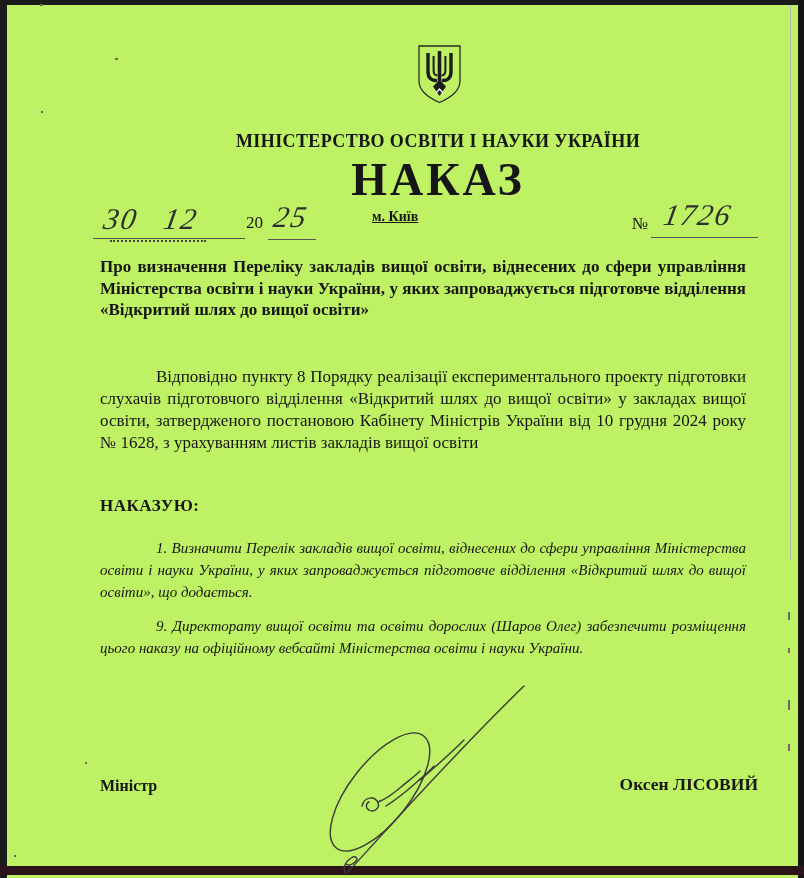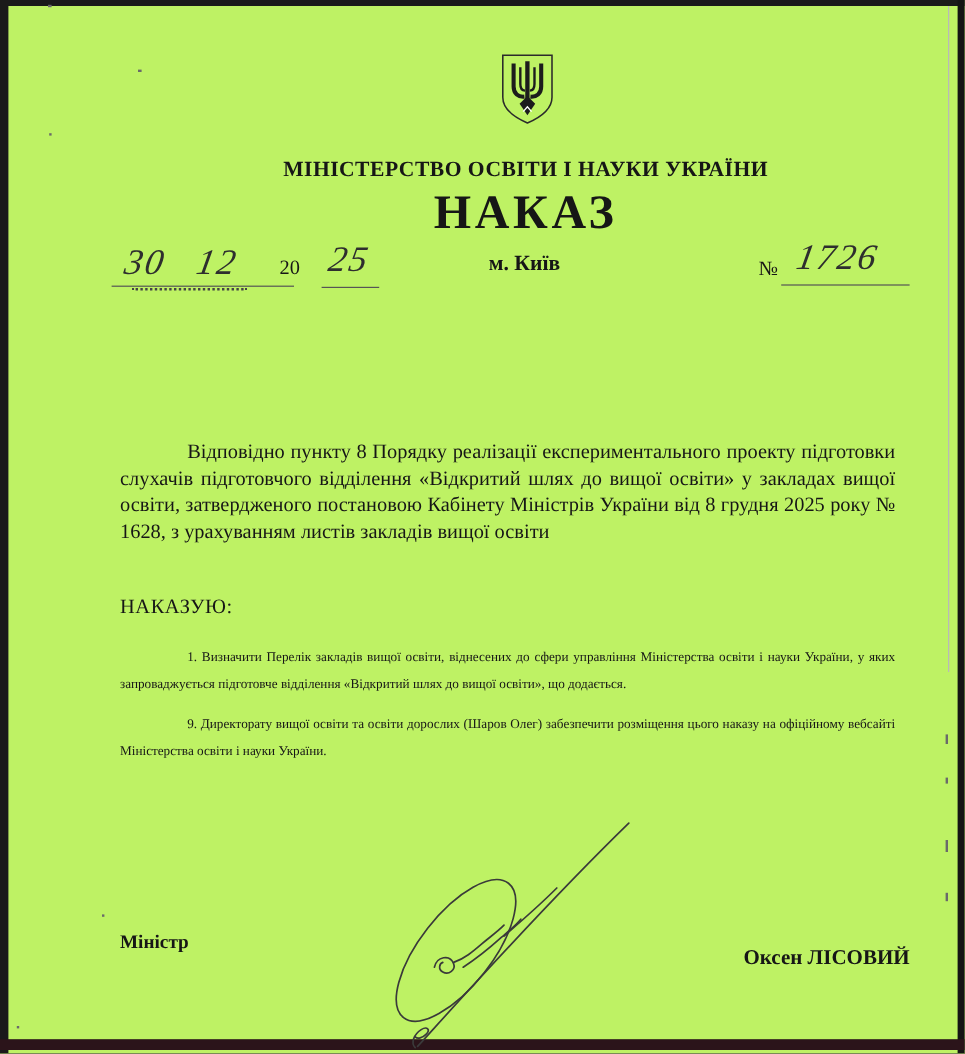--- a/index.html
+++ b/index.html
@@ -18,61 +18,61 @@
   .edge-right{right:0;top:0;width:6px;height:878px;background:#141414;}
   .edge-bottom{left:0;top:866px;width:804px;height:9px;background:#2b141a;}
   .edge-grayline{left:790px;top:5px;width:1px;height:555px;background:#b9b9b9;}
 
   .speck{position:absolute;background:#6a6a6a;}
 
   .emblem{position:absolute;left:416px;top:44px;width:47px;height:61px;}
 
   .hdr{position:absolute;left:72px;width:732px;text-align:center;}
   .ministry{top:131px;font-size:18px;font-weight:700;letter-spacing:0.4px;}
-  .doc-title{top:153px;font-size:40px;font-weight:700;letter-spacing:3px;}
+  .doc-title{top:153px;font-size:46px;font-weight:700;letter-spacing:3px;}
 
   .dateline{position:absolute;left:0;top:0;width:804px;height:0;}
   .hand{
     font-style:italic;font-weight:400;
     font-size:30px;letter-spacing:2px;
     transform:skewX(-10deg);display:inline-block;
     color:#2e2e2e;white-space:nowrap;
   }
   .hw-daymonth{position:absolute;left:104px;top:202px;}
   .hw-daymonth .gap{display:inline-block;width:26px;}
-  .printed-20{position:absolute;left:233px;top:213px;font-size:17px;}
+  .printed-20{position:absolute;left:246px;top:213px;font-size:17px;}
   .hw-year{position:absolute;left:274px;top:200px;}
-  .city{position:absolute;left:372px;top:209px;width:130px;text-align:center;font-size:18px;font-weight:700;}
+  .city{position:absolute;left:372px;top:209px;width:130px;text-align:left;font-size:14px;font-weight:700;text-decoration:underline;}
   .num-label{position:absolute;left:632px;top:214px;font-size:17px;}
   .hw-number{position:absolute;left:664px;top:198px;}
   .u-line{position:absolute;height:0;border-bottom:1.6px solid #555;}
   .u1{left:93px;top:238px;width:152px;}
   .u1-dots{left:110px;top:240px;width:96px;border-bottom:2px dotted #444;}
   .u2{left:268px;top:239px;width:48px;}
   .u3{left:651px;top:237px;width:107px;}
 
   .subject{
     position:absolute;left:100px;top:256px;width:646px;
     font-size:17px;font-weight:700;line-height:21.5px;
     text-align:justify;text-align-last:left;
   }
   .preamble{
     position:absolute;left:100px;top:366px;width:646px;
     font-size:17px;line-height:22px;
     text-align:justify;text-align-last:left;text-indent:56px;
   }
-  .decree-heading{position:absolute;left:100px;top:496px;font-size:17px;font-weight:400;letter-spacing:0.5px;}
+  .decree-heading{position:absolute;left:100px;top:496px;font-size:17px;font-weight:700;letter-spacing:0.5px;}
   .items{position:absolute;left:100px;top:537px;width:646px;}
   .items p{
     margin:0 0 11.5px 0;
-    font-size:11px;line-height:22px;
-    text-align:justify;text-align-last:left;text-indent:56px;
+    font-size:15px;line-height:22px;
+    text-align:justify;text-align-last:left;text-indent:56px;font-style:italic;
   }
   .sign-title{position:absolute;left:100px;top:777px;font-size:16px;font-weight:700;}
-  .sign-name{position:absolute;right:46px;top:774px;font-size:17.5px;font-weight:700;margin-top:13px;}
+  .sign-name{position:absolute;right:46px;top:774px;font-size:17.5px;font-weight:700;}
   .signature{position:absolute;left:300px;top:680px;width:260px;height:198px;pointer-events:none;}
 </style>
 </head>
 <body>
 
 <div class="page">
 
   <div class="edge edge-left"></div>
   <div class="edge edge-top"></div>
   <div class="edge edge-right"></div>
@@ -110,22 +110,23 @@
     <span class="hand hw-year">25</span>
     <div class="u-line u1"></div>
     <div class="u-line u1-dots"></div>
     <div class="u-line u2"></div>
     <span class="city">м. Київ</span>
     <span class="num-label">№</span>
     <span class="hand hw-number">1726</span>
     <div class="u-line u3"></div>
   </div>
 
+  <div class="subject">Про визначення Переліку закладів вищої освіти, віднесених до сфери управління Міністерства освіти і науки України, у яких запроваджується підготовче відділення «Відкритий шлях до вищої освіти»</div>
 
-  <div class="preamble">Відповідно пункту 8 Порядку реалізації експериментального проекту підготовки слухачів підготовчого відділення «Відкритий шлях до вищої освіти» у закладах вищої освіти, затвердженого постановою Кабінету Міністрів України від 8 грудня 2025 року № 1628, з урахуванням листів закладів вищої освіти</div>
+  <div class="preamble">Відповідно пункту 8 Порядку реалізації експериментального проекту підготовки слухачів підготовчого відділення «Відкритий шлях до вищої освіти» у закладах вищої освіти, затвердженого постановою Кабінету Міністрів України від 10 грудня 2024 року № 1628, з урахуванням листів закладів вищої освіти</div>
 
   <div class="decree-heading">НАКАЗУЮ:</div>
   <div class="items">
     <p>1. Визначити Перелік закладів вищої освіти, віднесених до сфери управління Міністерства освіти і науки України, у яких запроваджується підготовче відділення «Відкритий шлях до вищої освіти», що додається.</p>
     <p>9. Директорату вищої освіти та освіти дорослих (Шаров Олег) забезпечити розміщення цього наказу на офіційному вебсайті Міністерства освіти і науки України.</p>
   </div>
 
   <div class="sign-title">Міністр</div>
   <div class="sign-name">Оксен ЛІСОВИЙ</div>
 

